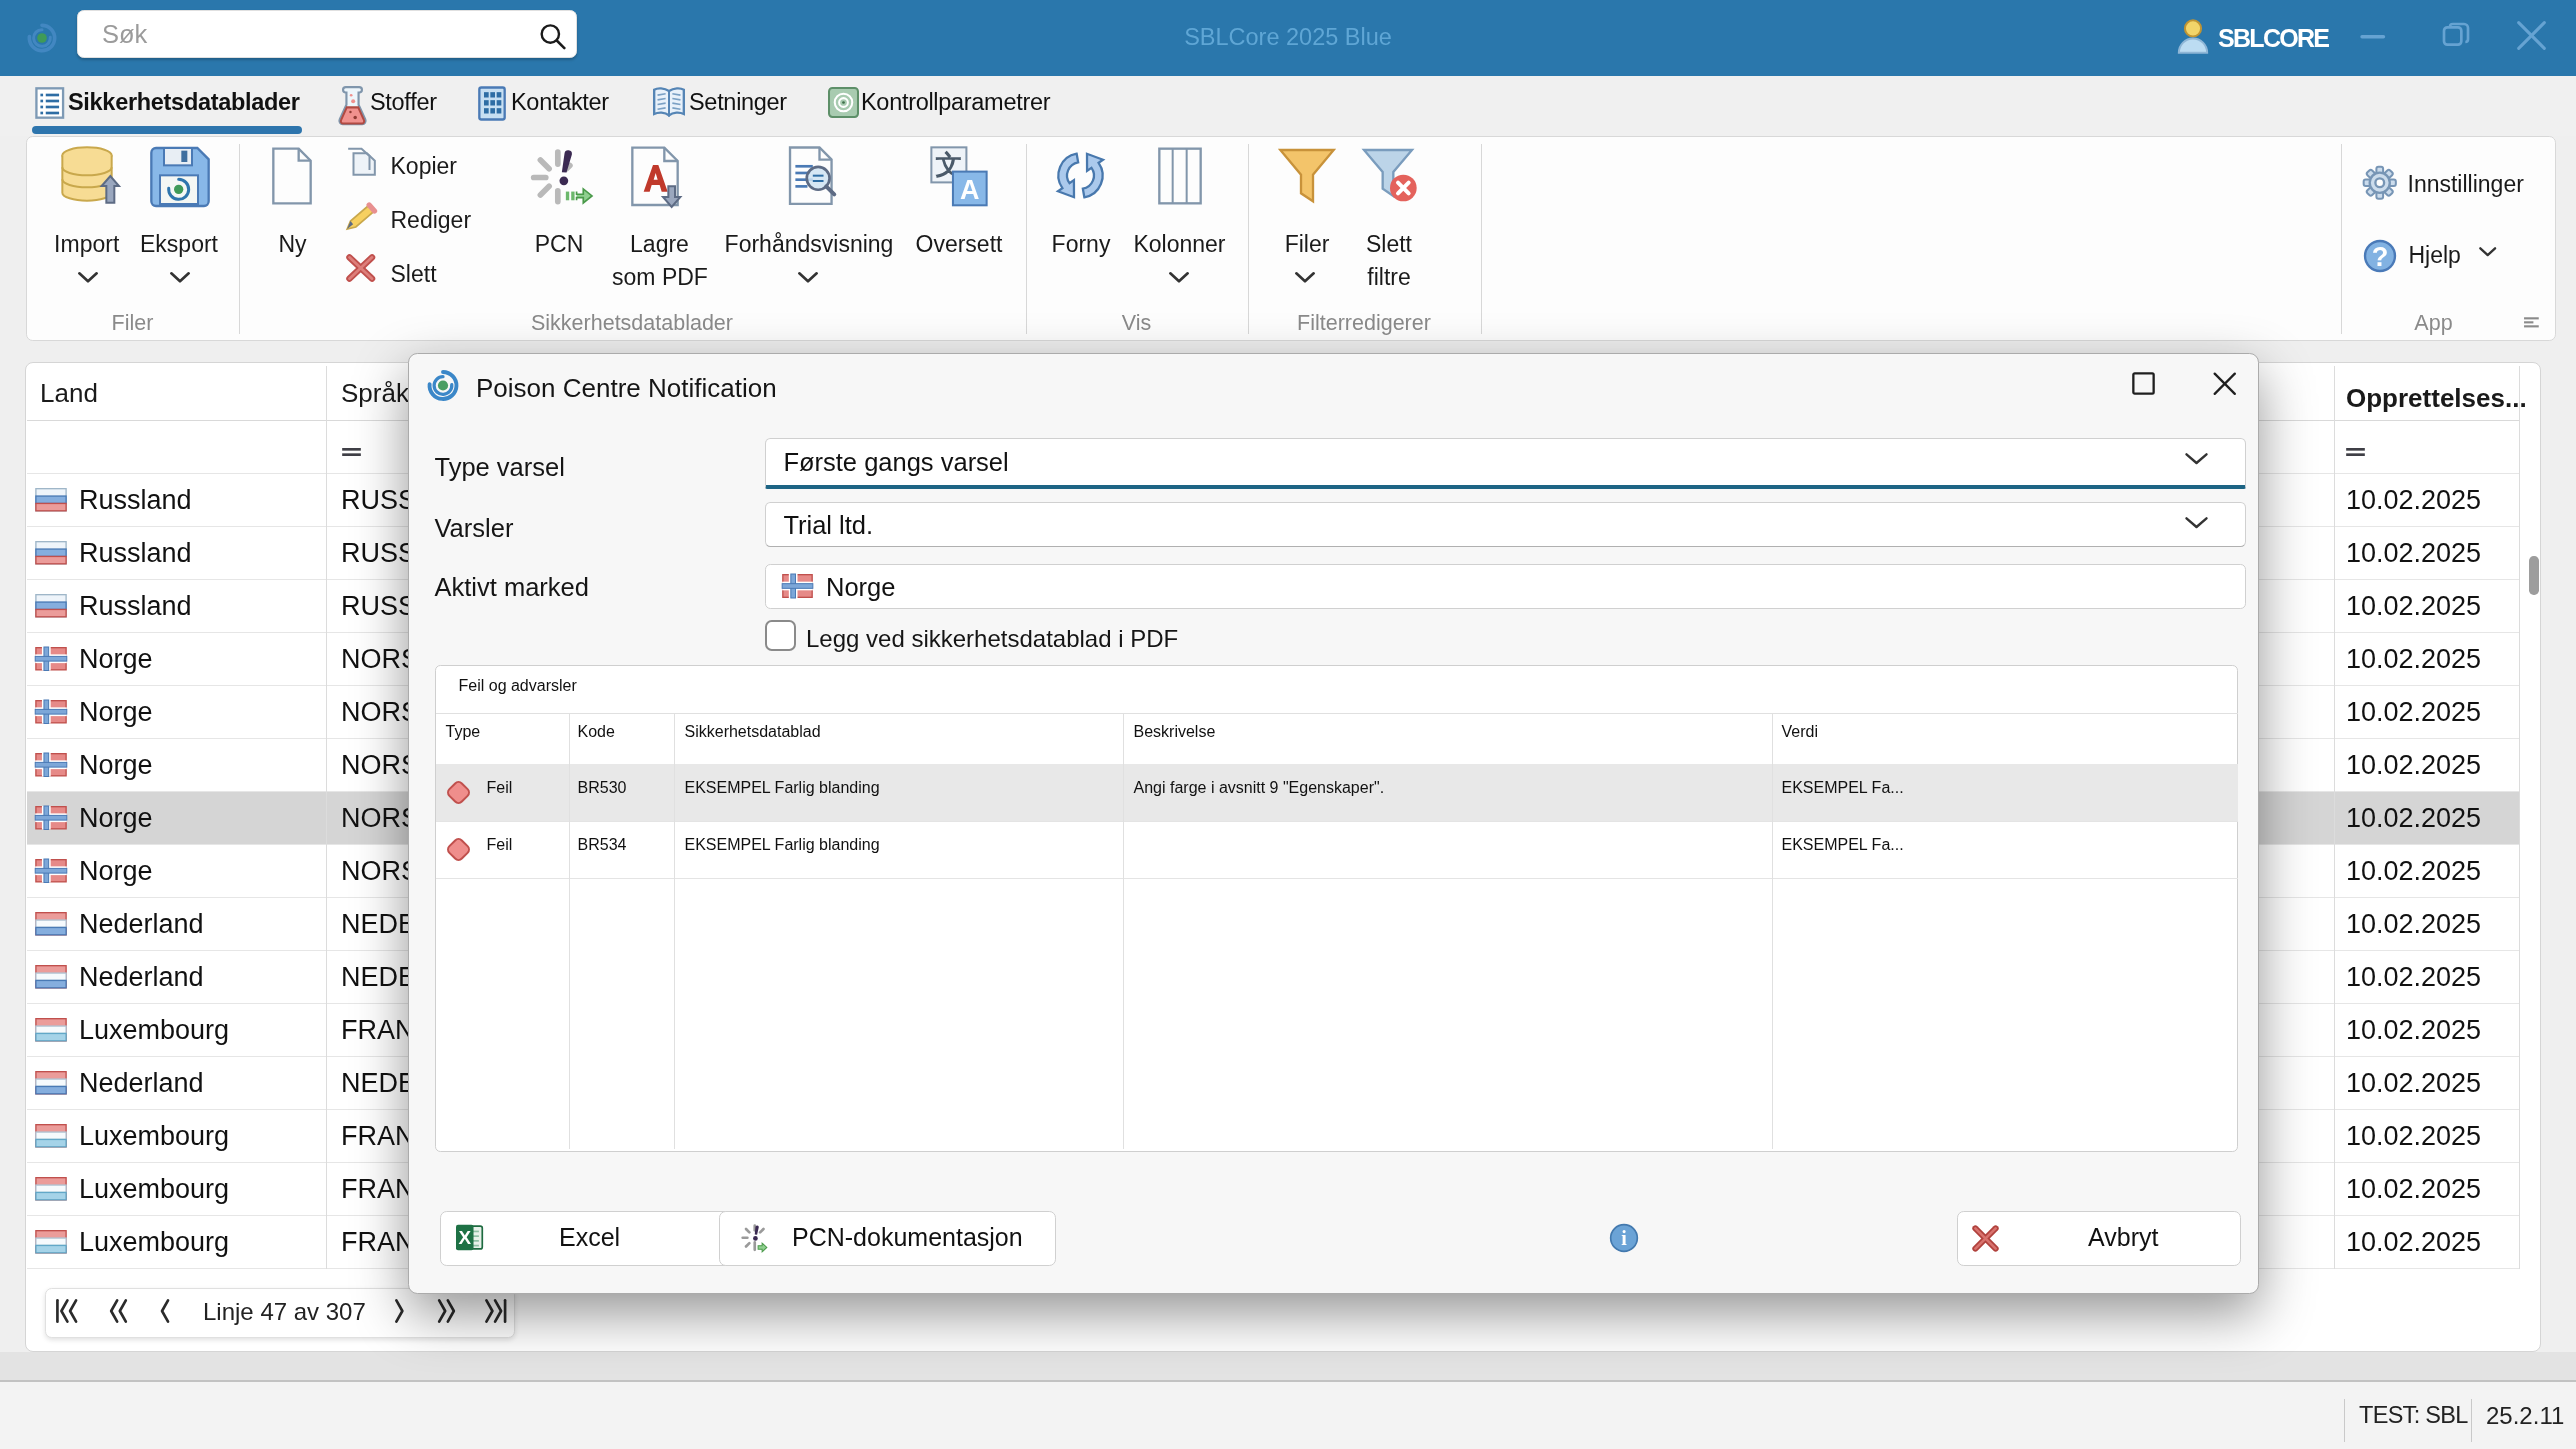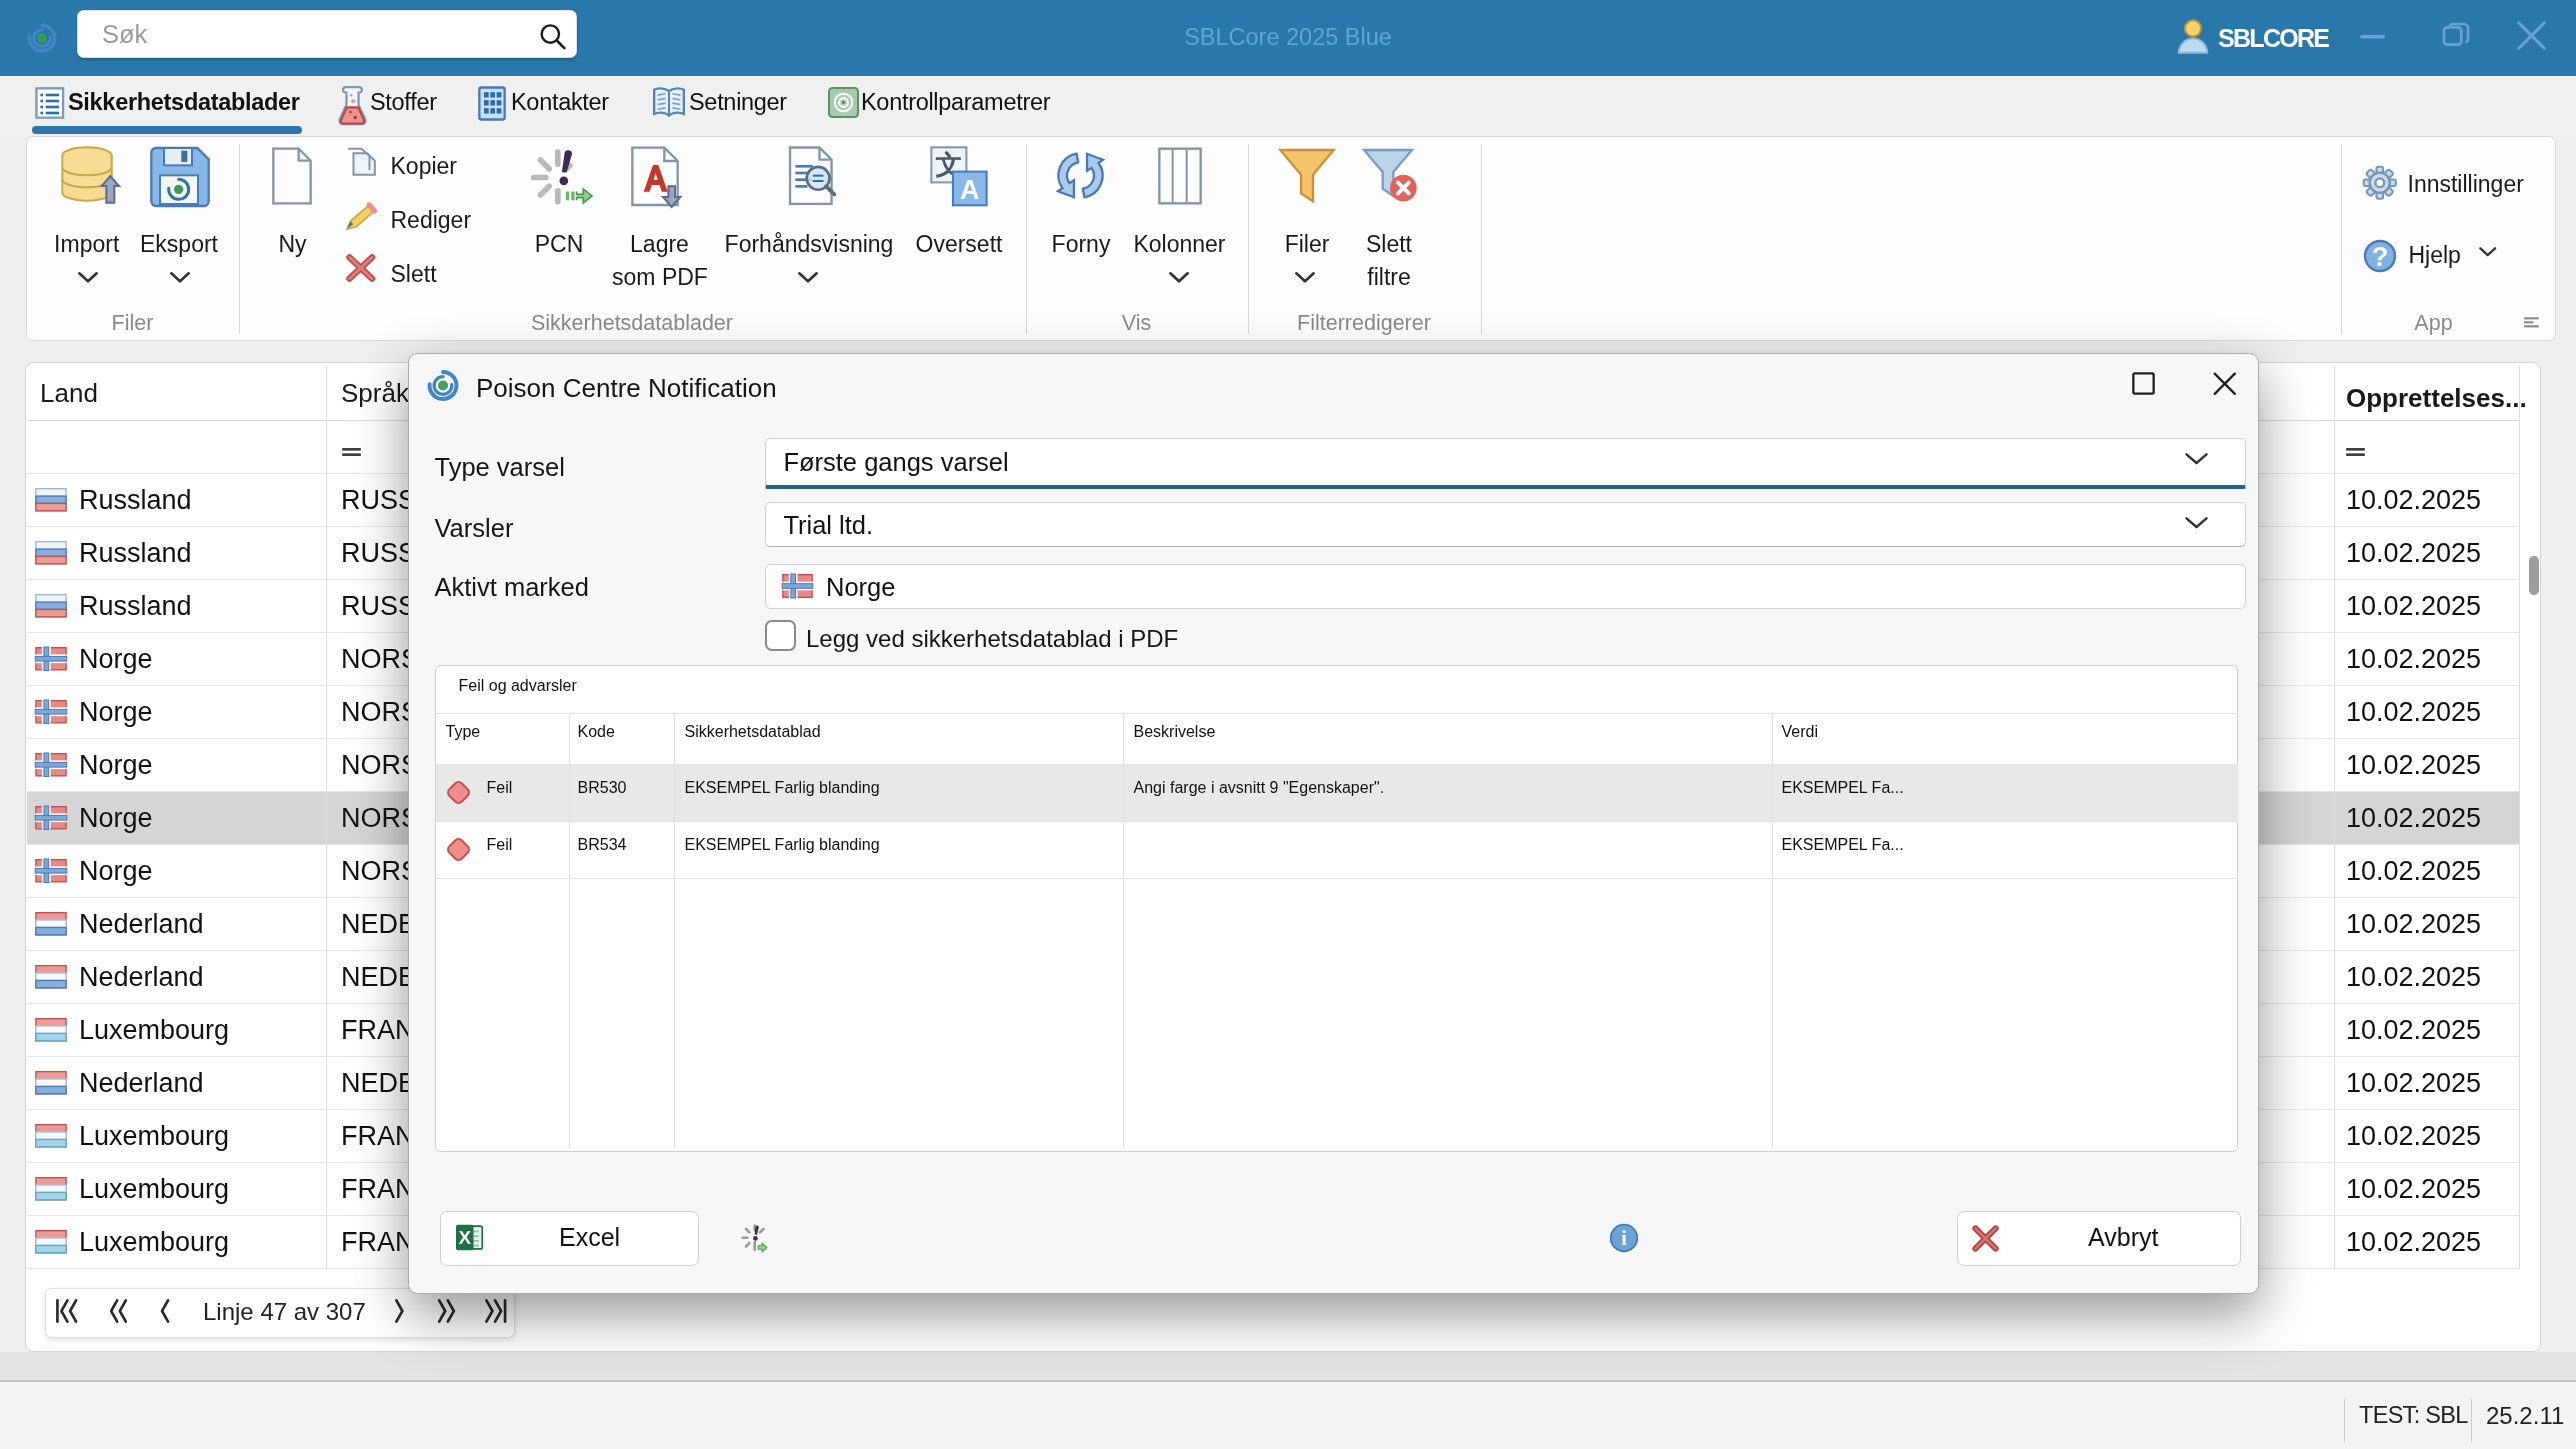--- a/index.html
+++ b/index.html
@@ -581,22 +581,25 @@
 <span class="ftxt" style="left:51px;  top:113px;">Feil</span>
 <span class="ftxt" style="left:142px; top:113px;">BR530</span>
 <span class="ftxt" style="left:249px; top:113px;">EKSEMPEL Farlig blanding</span>
 <span class="ftxt" style="left:698px;top:113px;">Angi farge i avsnitt 9 "Egenskaper".</span>
 <span class="ftxt" style="left:1346px;top:113px;">EKSEMPEL Fa...</span>
 <span class="ftxt" style="left:51px;  top:170px;">Feil</span>
 <span class="ftxt" style="left:142px; top:170px;">BR534</span>
 <span class="ftxt" style="left:249px; top:170px;">EKSEMPEL Farlig blanding</span>
 <span class="ftxt" style="left:1346px;top:170px;">EKSEMPEL Fa...</span>
 </div>
-<div class="btn" style="left:31px; width:259px;">
+<div class="btn" style="left:31px; width:293px;">
       <span class="bt" style="left:118px;">Excel</span>
+    </div>
+<div class="btn" style="left:310px; width:337px;">
+      <span class="bt" style="left:72px;">PCN-dokumentasjon</span>
     </div>
 <div class="btn" style="left:1548px; width:284px;">
       <span class="bt" style="left:130px;">Avbryt</span>
     </div>
 <svg class="abs" style="left:47px;top:868px" width="31" height="31" viewBox="0 0 46 46">
       <path d="M 16 6 h 20 a 3 3 0 0 1 3 3 v 28 a 3 3 0 0 1 -3 3 h -20 z" fill="#e8f1ea" stroke="#1e6b40" stroke-width="2.5"></path>
       <g stroke="#8fbfa4" stroke-width="2.5">
         <line x1="20" y1="14" x2="34" y2="14"></line>
         <line x1="20" y1="21" x2="34" y2="21"></line>
         <line x1="20" y1="28" x2="34" y2="28"></line>

